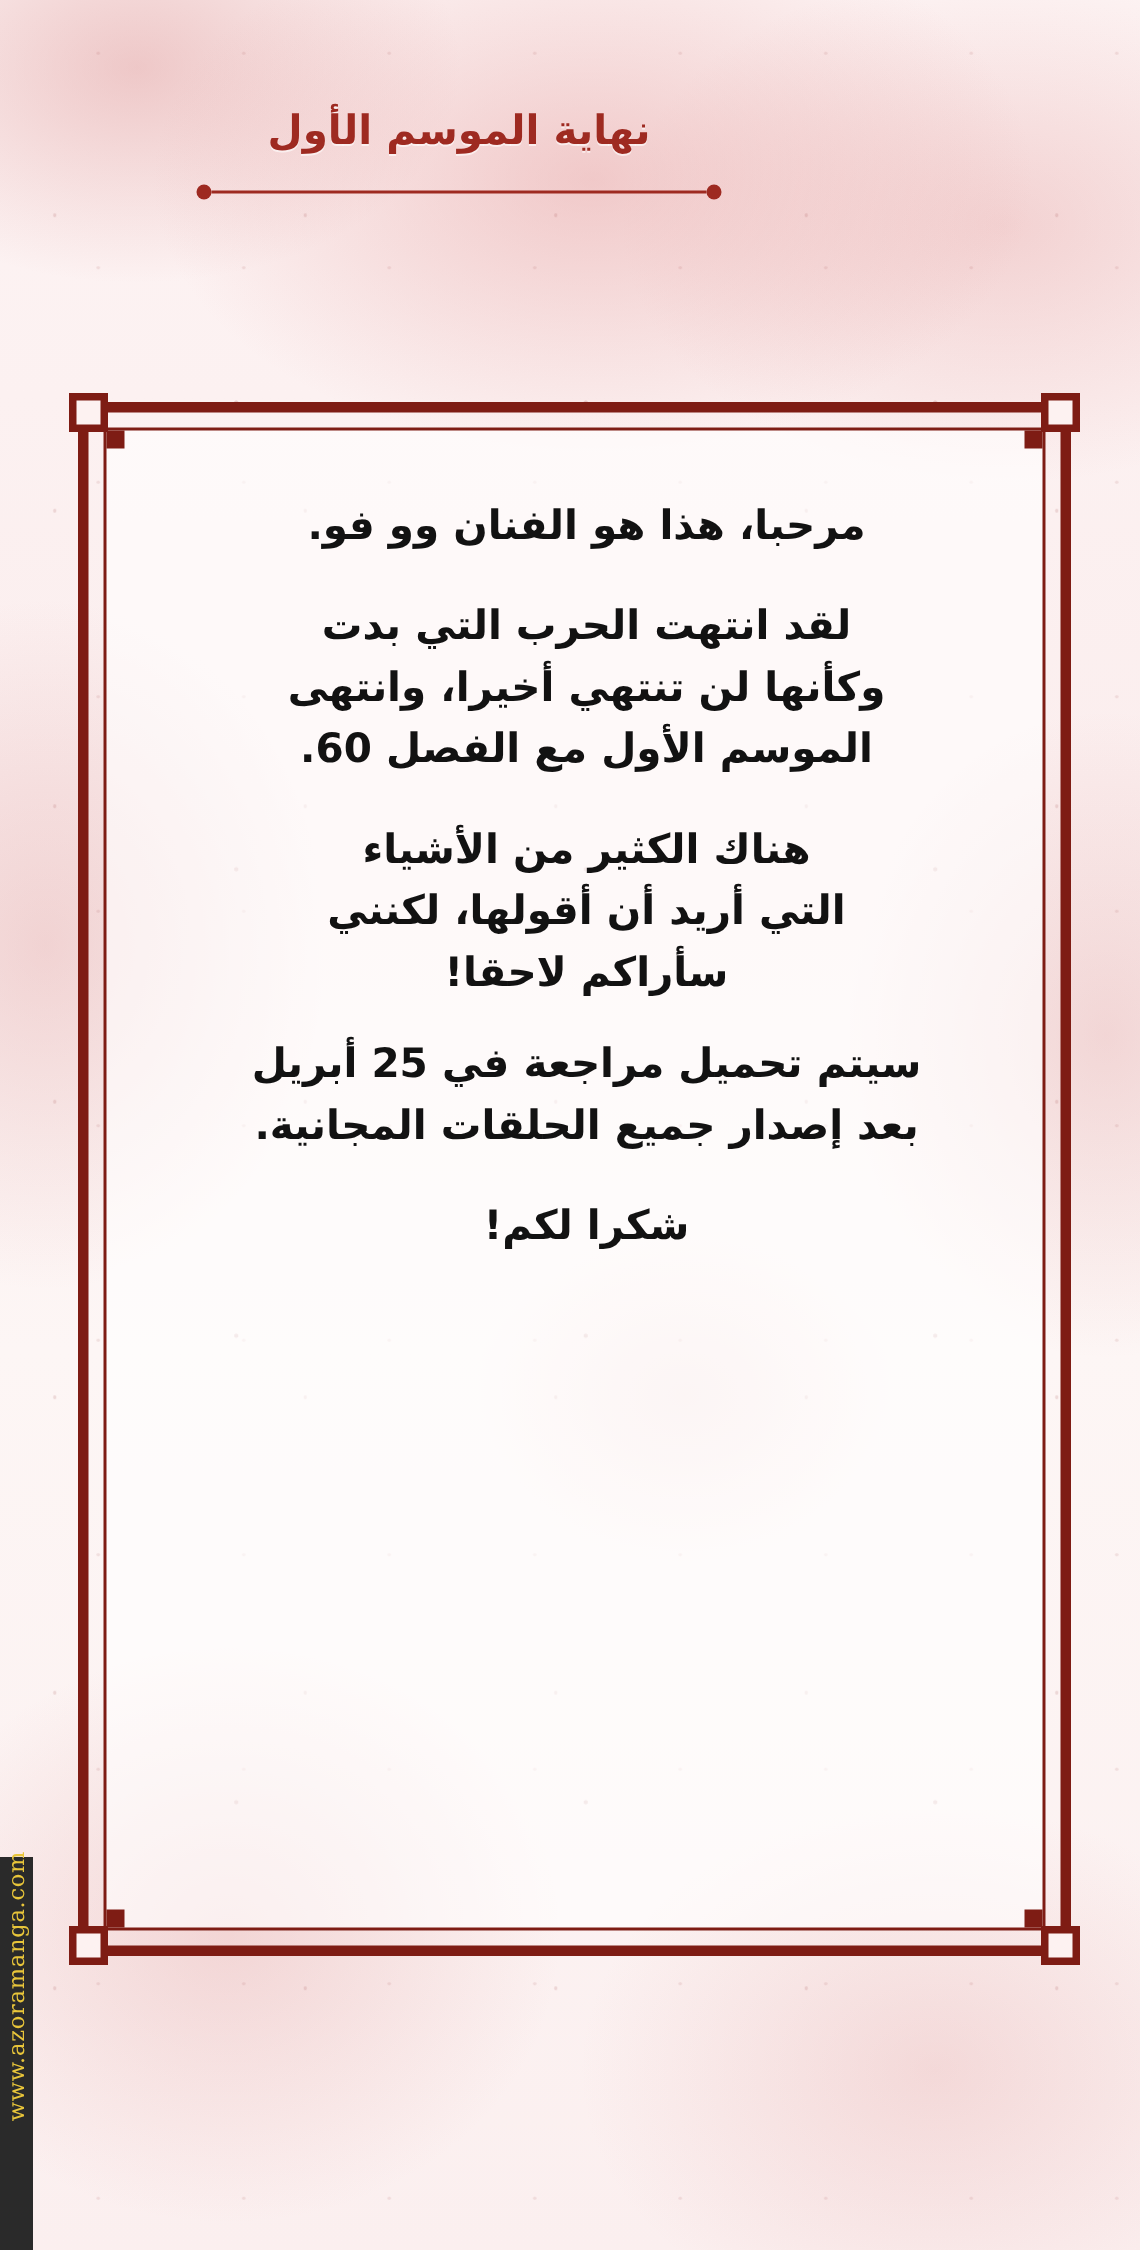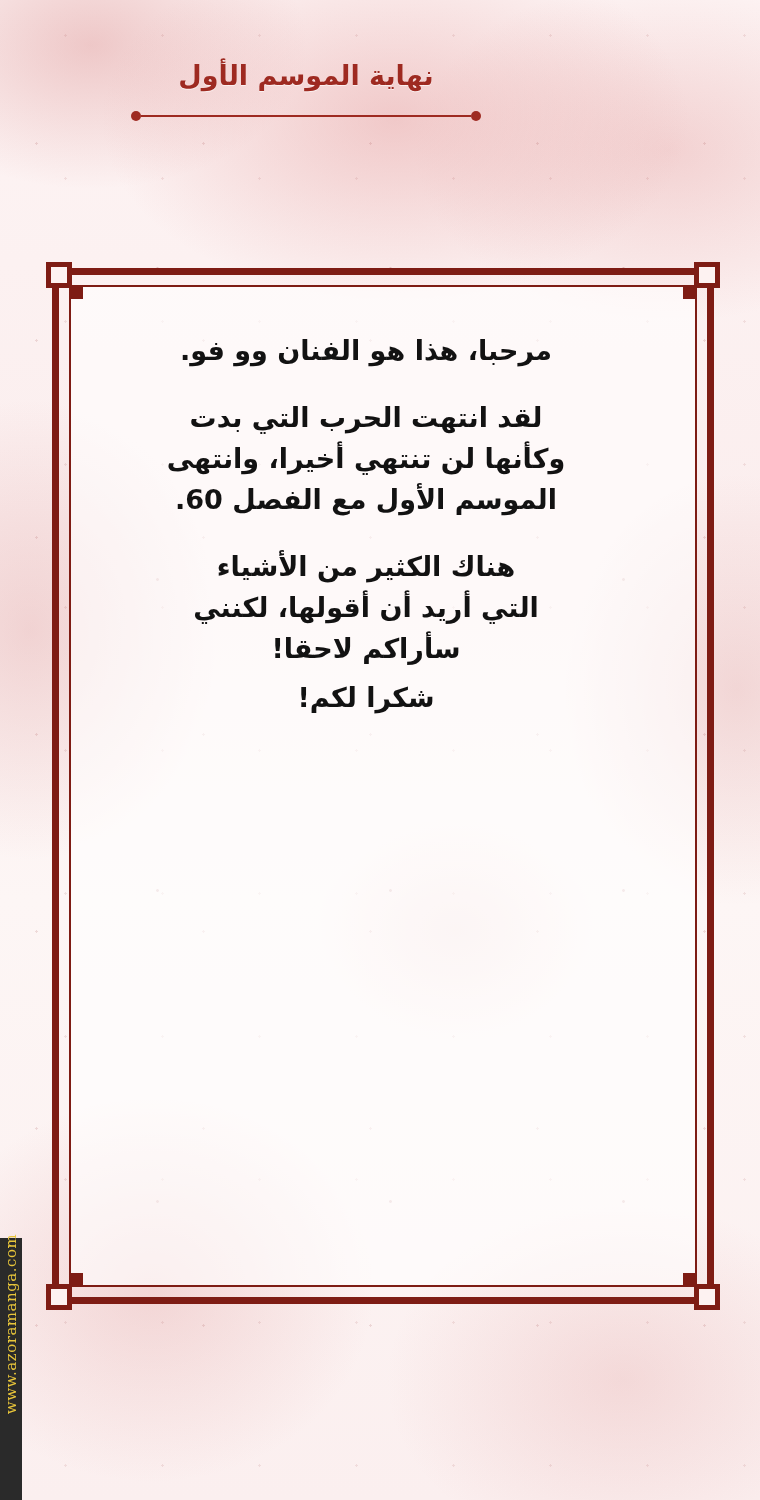--- a/index.html
+++ b/index.html
@@ -41,21 +41,21 @@
       radial-gradient(circle, rgba(150,60,60,0.30) 1px, rgba(0,0,0,0) 1.4px),
       radial-gradient(circle, rgba(150,60,60,0.22) 1px, rgba(0,0,0,0) 1.3px);
     background-size: 233px 311px, 167px 197px, 97px 143px;
     background-position: 41px 113px, 120px 45px, 17px 250px;
     opacity: 0.5;
   }
 
   
   .header {
     position: absolute;
-    top: 0;
+    top: 12px;
     left: 0;
     width: 612px;
     text-align: center;
   }
   .header-title {
     margin: 0;
     padding-top: 60px;
     font-size: 27px;
     font-weight: bold;
     color: #9e2a21;
@@ -126,35 +126,35 @@
     background: #7e1c14;
   }
   .corner.tl .corner-notch { left: 20px; top: 20px; }
   .corner.tr .corner-notch { right: 20px; top: 20px; }
   .corner.bl .corner-notch { left: 20px; bottom: 20px; }
   .corner.br .corner-notch { right: 20px; bottom: 20px; }
 
   
   .content {
     position: absolute;
-    left: 63px;
+    left: 88px;
     top: 330px;
     width: 606px;
     text-align: center;
     color: #121212;
   }
   .para {
     font-size: 27px;
     font-weight: bold;
     line-height: 1.52;
     margin: 0 0 26px 0;
     white-space: pre-line;
   }
   .para.tight {
-    margin-bottom: 8px;
+    margin-bottom: 20px;
   }
   .para.last {
     margin-bottom: 0;
   }
 
   
   .watermark-bar {
     position: absolute;
     left: 0;
     top: 1238px;
@@ -208,18 +208,20 @@
   </div>
 
   <div class="content">
     <p class="para">مرحبا، هذا هو الفنان وو فو.</p>
     <p class="para">لقد انتهت الحرب التي بدت
 وكأنها لن تنتهي أخيرا، وانتهى
 الموسم الأول مع الفصل 60.</p>
     <p class="para tight">هناك الكثير من الأشياء
 التي أريد أن أقولها، لكنني
 سأراكم لاحقا!</p>
+    <p class="para">سيتم تحميل مراجعة في 25 أبريل
+بعد إصدار جميع الحلقات المجانية.</p>
     <p class="para last">شكرا لكم!</p>
   </div>
 
   <div class="watermark-bar"></div>
   <div class="watermark-text">www.azoramanga.com</div>
 </div>
 
 </body></html>

